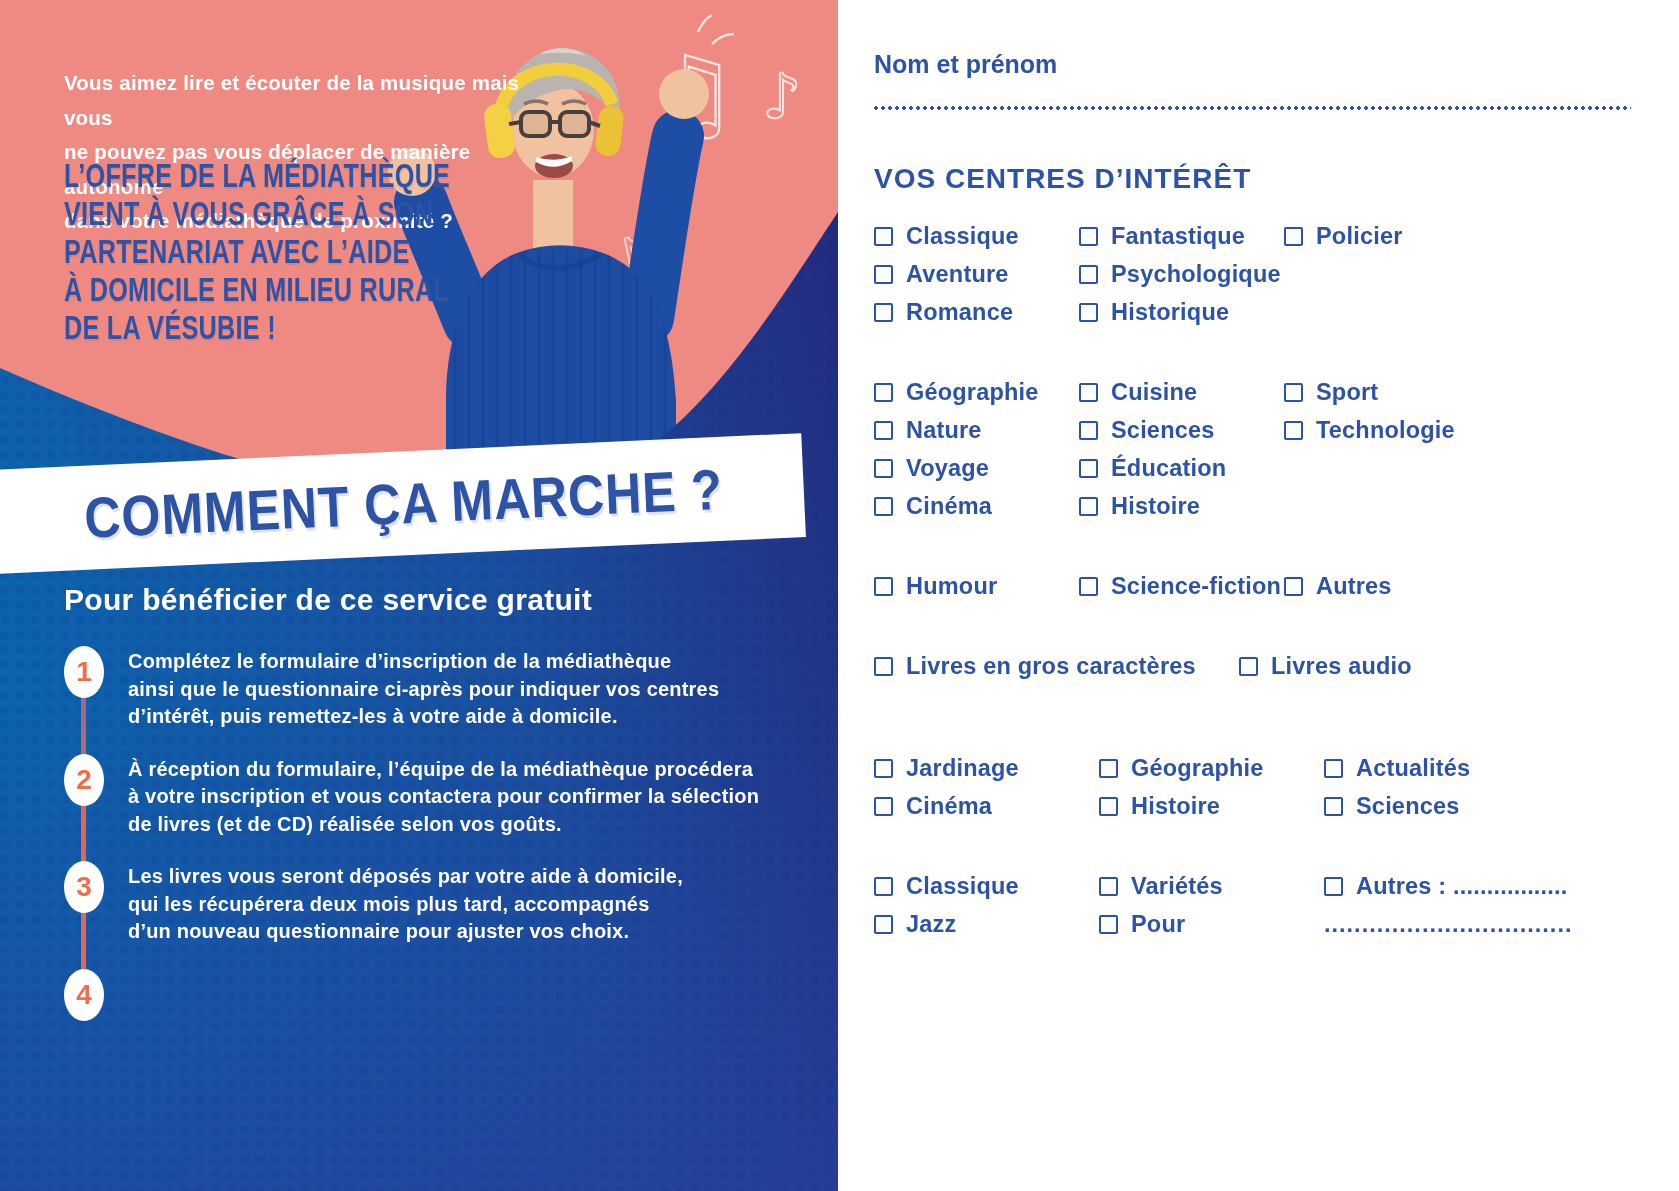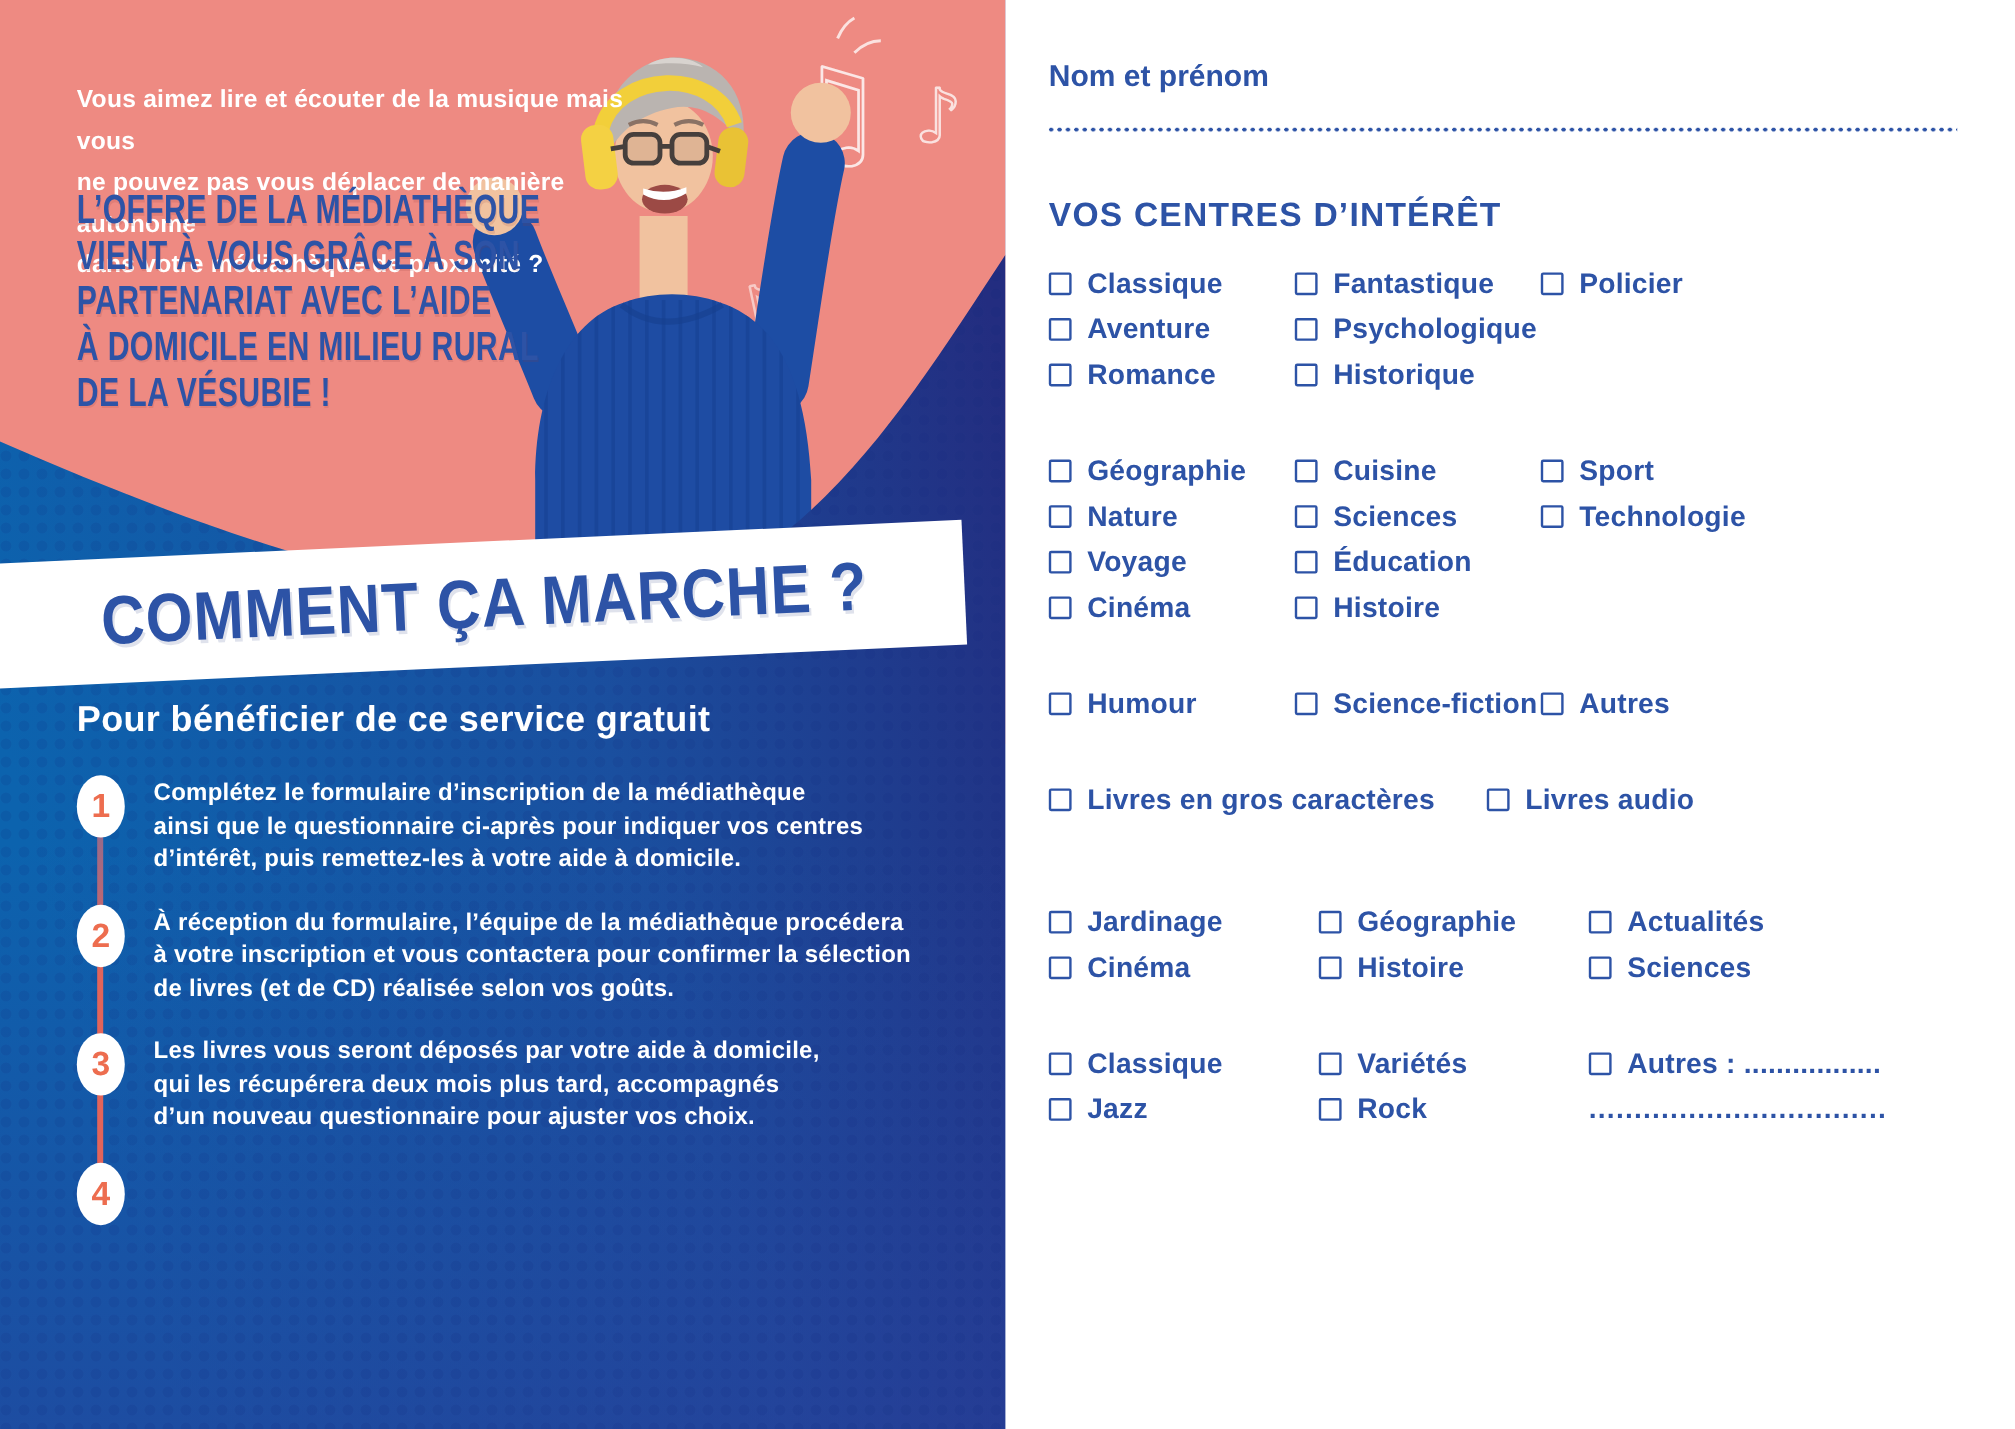--- a/index.html
+++ b/index.html
@@ -372,21 +372,21 @@
               <span class="lbl">Jazz</span>
             </label>
           </div>
           <div class="col">
             <label class="chk">
               <span class="box"></span>
               <span class="lbl">Variétés</span>
             </label>
             <label class="chk">
               <span class="box"></span>
-              <span class="lbl">Rock</span>
+              <span class="lbl">Pour</span>
             </label>
           </div>
           <div class="col">
             <label class="chk">
               <span class="box"></span>
               <span class="lbl">Autres : .................</span>
             </label>
             <label class="chk nobox">
               <span class="lbl">.................................</span>
             </label>

